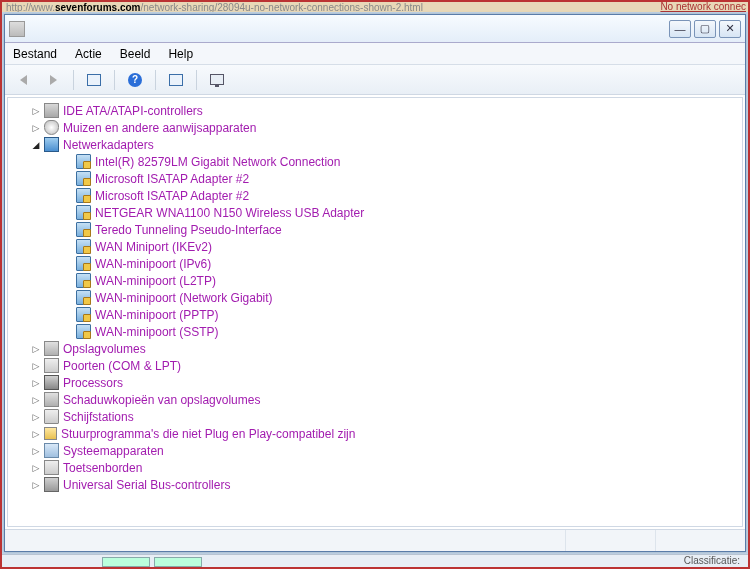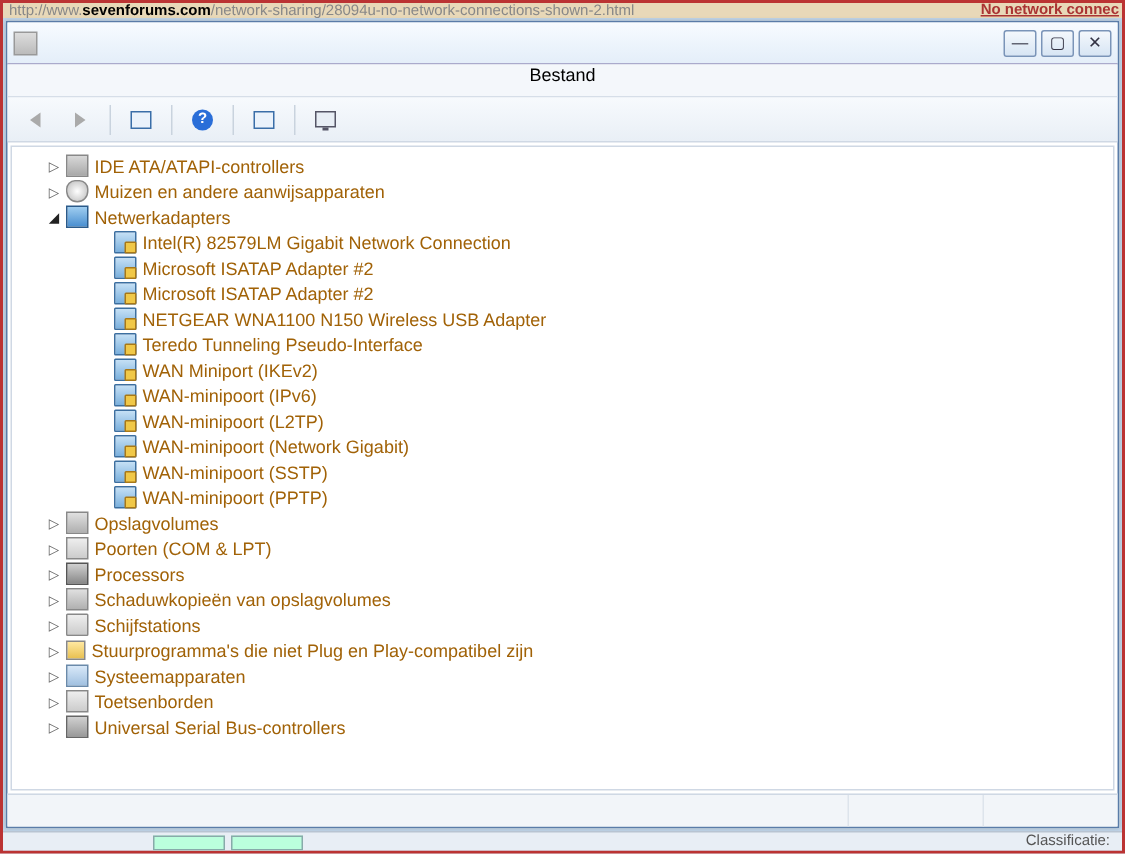--- a/index.html
+++ b/index.html
@@ -15,21 +15,21 @@
     .browser-bar {
       height: 10px;
       background: #e8d8b8;
       overflow: hidden;
       display: flex;
       align-items: center;
       font-size: 10px;
     }
     .browser-url { color: #888; padding-left: 4px; white-space: nowrap; }
     .browser-url b { color: #000; }
-    .right-top { position:absolute; top:1px; right:4px; font-size:10px; color:#a33; text-decoration:underline;font-weight:bold;}
+    .right-top { position:absolute; top:1px; right:4px; font-size:10px; color:#a33; text-decoration:underline;}
     .window {
       background: #fff;
       border: 1px solid #5a7ca8;
       margin: 2px;
       height: 538px;
       display: flex;
       flex-direction: column;
       box-shadow: 0 0 3px rgba(0,0,0,.2);
     }
     .titlebar {
@@ -58,21 +58,20 @@
       cursor: pointer;
     }
     .menubar {
       height: 22px;
       display: flex;
       align-items: center;
       padding: 0 8px;
       gap: 18px;
       background: #f4f7fb;
       border-bottom: 1px solid #d6dee8;
-      flex-direction: column;
     }
     .menu-item { cursor: pointer; }
     .toolbar {
       height: 30px;
       display: flex;
       align-items: center;
       padding: 0 6px;
       gap: 6px;
       background: linear-gradient(#f7fafd,#e9eff6);
       border-bottom: 1px solid #cfd8e4;
@@ -135,21 +134,21 @@
     .ic-net-item::after{content:'';position:absolute;right:-1px;bottom:-1px;width:6px;height:6px;background:#f0c848;border:1px solid #a87818;border-radius:1px;}
     .ic-storage { background:linear-gradient(#e0e0e0,#b0b0b0);border:1px solid #888;}
     .ic-port { background:linear-gradient(#eee,#ccc);border:1px solid #888;}
     .ic-proc { background:linear-gradient(#d0d0d0,#888);border:1px solid #555;}
     .ic-shadow { background:linear-gradient(#e0e0e0,#b0b0b0);border:1px solid #888;}
     .ic-disk { background:linear-gradient(#eee,#ccc);border:1px solid #888;border-radius:1px;}
     .ic-driver { width:13px;height:13px;border:1px solid #888;background:linear-gradient(#ffe8a0,#e8c050);}
     .ic-system { background:linear-gradient(#d8e8f8,#a0c0e0);border:1px solid #6a8aaa;}
     .ic-keyboard { background:linear-gradient(#eee,#ccc);border:1px solid #888;}
     .ic-usb { background:linear-gradient(#d0d0d0,#999);border:1px solid #666;}
-    .label { color: #a16207; }
+    .label { color: #a21caf; }
     .statusbar {
       height: 22px;
       border-top: 1px solid #cfd8e4;
       background: #f2f5f9;
       display:flex;
     }
     .status-cell { border-left:1px solid #dde4ec; flex:0 0 90px;}
     .status-spacer{flex:1;}
     .bottom-strip{
       height: 15px;
@@ -301,28 +300,28 @@
               <div class="node l2">
                 <span class="blank-exp"></span>
                 <span class="dev-icon ic-net-item"></span>
                 <span class="label">WAN-minipoort (Network Gigabit)</span>
               </div>
             </li>
           <li>
               <div class="node l2">
                 <span class="blank-exp"></span>
                 <span class="dev-icon ic-net-item"></span>
+                <span class="label">WAN-minipoort (PPTP)</span>
+              </div>
+            </li>
+          <li>
+              <div class="node l2">
+                <span class="blank-exp"></span>
+                <span class="dev-icon ic-net-item"></span>
                 <span class="label">WAN-minipoort (SSTP)</span>
-              </div>
-            </li>
-          <li>
-              <div class="node l2">
-                <span class="blank-exp"></span>
-                <span class="dev-icon ic-net-item"></span>
-                <span class="label">WAN-minipoort (PPTP)</span>
               </div>
             </li>
         </ul>
       </li>
       <li>
           <div class="node l1">
             <span class="expander">▷</span>
             <span class="dev-icon ic-storage"></span>
             <span class="label">Opslagvolumes</span>
           </div>

